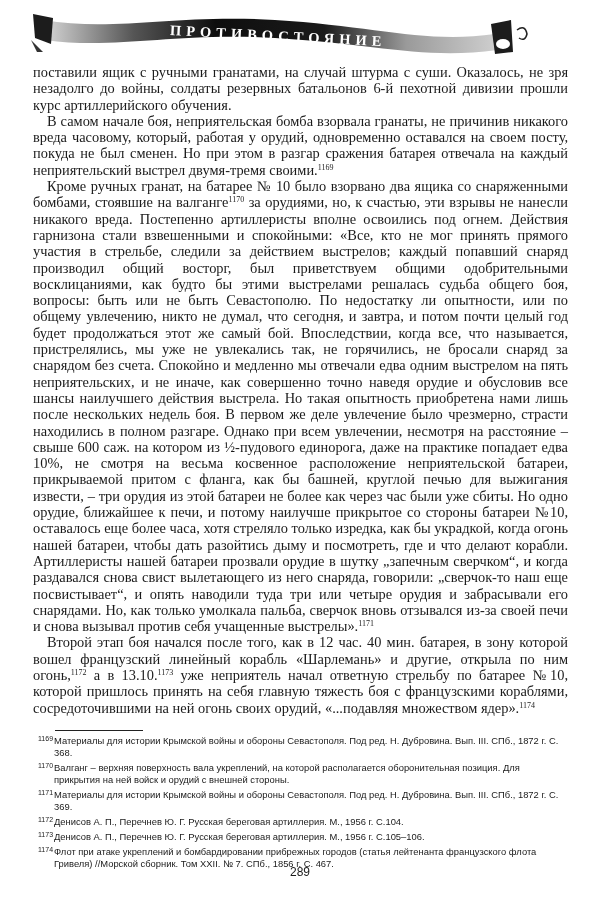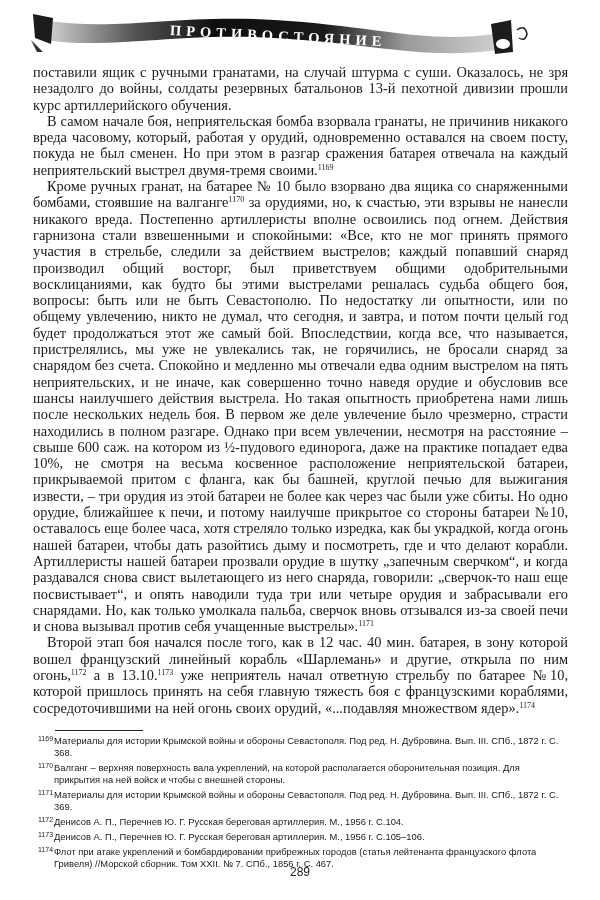--- a/index.html
+++ b/index.html
@@ -36,30 +36,30 @@
     <path d="M8,10 L28,14 L26,40 L10,34 Z" fill="#1c1c1c"></path>
     <path d="M6,36 L18,48 L12,48 Z" fill="#333"></path>
     <path d="M466,20 L486,16 L488,48 L470,50 Z" fill="#1c1c1c"></path>
     <ellipse cx="478" cy="40" rx="7" ry="5" fill="#fff"></ellipse>
     <path d="M492,26 q8,-6 10,4 q-2,8 -8,4" stroke="#222" stroke-width="1.5" fill="none"></path>
   </svg>
   <div class="banner-title">ПРОТИВОСТОЯНИЕ</div>
 </div>
 
 <div class="body-text">
-  <p class="first"><span>поставили ящик с ручными гранатами, на случай штурма с суши. Оказалось, не зря незадолго до войны, солдаты резервных батальонов 13-й пехотной дивизии прошли курс артиллерийского обучения.</span></p>
+  <p class="first"><span>поставили ящик с ручными гранатами, на случай штурма с суши. Оказалось, не зря незадолго до войны, солдаты резервных батальонов 6-й пехотной дивизии прошли курс артиллерийского обучения.</span></p>
   <p><span>В самом начале боя, неприятельская бомба взорвала гранаты, не причинив никакого вреда часовому, который, работая у орудий, одновременно оставался на своем посту, покуда не был сменен. Но при этом в разгар сражения батарея отвечала на каждый неприятельский выстрел двумя-тремя своими.</span><sup>1169</sup></p>
   <p><span>Кроме ручных гранат, на батарее № 10 было взорвано два ящика со снаряженными бомбами, стоявшие на валганге</span><sup>1170</sup><span> за орудиями, но, к счастью, эти взрывы не нанесли никакого вреда. Постепенно артиллеристы вполне освоились под огнем. Действия гарнизона стали взвешенными и спокойными: «Все, кто не мог принять прямого участия в стрельбе, следили за действием выстрелов; каждый попавший снаряд производил общий восторг, был приветствуем общими одобрительными восклицаниями, как будто бы этими выстрелами решалась судьба общего боя, вопросы: быть или не быть Севастополю. По недостатку ли опытности, или по общему увлечению, никто не думал, что сегодня, и завтра, и потом почти целый год будет продолжаться этот же самый бой. Впоследствии, когда все, что называется, пристрелялись, мы уже не увлекались так, не горячились, не бросали снаряд за снарядом без счета. Спокойно и медленно мы отвечали едва одним выстрелом на пять неприятельских, и не иначе, как совершенно точно наведя орудие и обусловив все шансы наилучшего действия выстрела. Но такая опытность приобретена нами лишь после нескольких недель боя. В первом же деле увлечение было чрезмерно, страсти находились в полном разгаре. Однако при всем увлечении, несмотря на расстояние – свыше 600 саж. на котором из ½-пудового единорога, даже на практике попадает едва 10%, не смотря на весьма косвенное расположение неприятельской батареи, прикрываемой притом с фланга, как бы башней, круглой печью для выжигания извести, – три орудия из этой батареи не более как через час были уже сбиты. Но одно орудие, ближайшее к печи, и потому наилучше прикрытое со стороны батареи №10, оставалось еще более часа, хотя стреляло только изредка, как бы украдкой, когда огонь нашей батареи, чтобы дать разойтись дыму и посмотреть, где и что делают корабли. Артиллеристы нашей батареи прозвали орудие в шутку „запечным сверчком“, и когда раздавался снова свист вылетающего из него снаряда, говорили: „сверчок-то наш еще посвистывает“, и опять наводили туда три или четыре орудия и забрасывали его снарядами. Но, как только умолкала пальба, сверчок вновь отзывался из-за своей печи и снова вызывал против себя учащенные выстрелы».</span><sup>1171</sup></p>
   <p><span>Второй этап боя начался после того, как в 12 час. 40 мин. батарея, в зону которой вошел французский линейный корабль «Шарлемань» и другие, открыла по ним огонь,</span><sup>1172</sup><span> а в 13.10.</span><sup>1173</sup><span> уже неприятель начал ответную стрельбу по батарее №10, которой пришлось принять на себя главную тяжесть боя с французскими кораблями, сосредоточившими на ней огонь своих орудий, «...подавляя множеством ядер».</span><sup>1174</sup></p>
 </div>
 
 <div class="rule"></div>
 
 <div class="footnotes">
   <div class="fn"><span class="fn-num">1169</span><span>Материалы для истории Крымской войны и обороны Севастополя. Под ред. Н. Дубровина. Вып. III. СПб., 1872 г. С. 368.</span></div>
-  <div class="fn"><span class="fn-num">1170</span><span>Валганг – верхняя поверхность вала укреплений, на которой располагается оборонительная позиция. Для прикрытия на ней войск и чтобы с внешней стороны.</span></div>
+  <div class="fn"><span class="fn-num">1170</span><span>Валганг – верхняя поверхность вала укреплений, на которой располагается оборонительная позиция. Для прикрытия на ней войск и орудий с внешней стороны.</span></div>
   <div class="fn"><span class="fn-num">1171</span><span>Материалы для истории Крымской войны и обороны Севастополя. Под ред. Н. Дубровина. Вып. III. СПб., 1872 г. С. 369.</span></div>
   <div class="fn"><span class="fn-num">1172</span><span>Денисов А. П., Перечнев Ю. Г. Русская береговая артиллерия. М., 1956 г. С.104.</span></div>
   <div class="fn"><span class="fn-num">1173</span><span>Денисов А. П., Перечнев Ю. Г. Русская береговая артиллерия. М., 1956 г. С.105–106.</span></div>
   <div class="fn"><span class="fn-num">1174</span><span>Флот при атаке укреплений и бомбардировании прибрежных городов (статья лейтенанта французского флота Гривеля) //Морской сборник. Том XXII. № 7. СПб., 1856 г. С. 467.</span></div>
 </div>
 
 <div class="page-number">289</div>
 
 </body></html>

